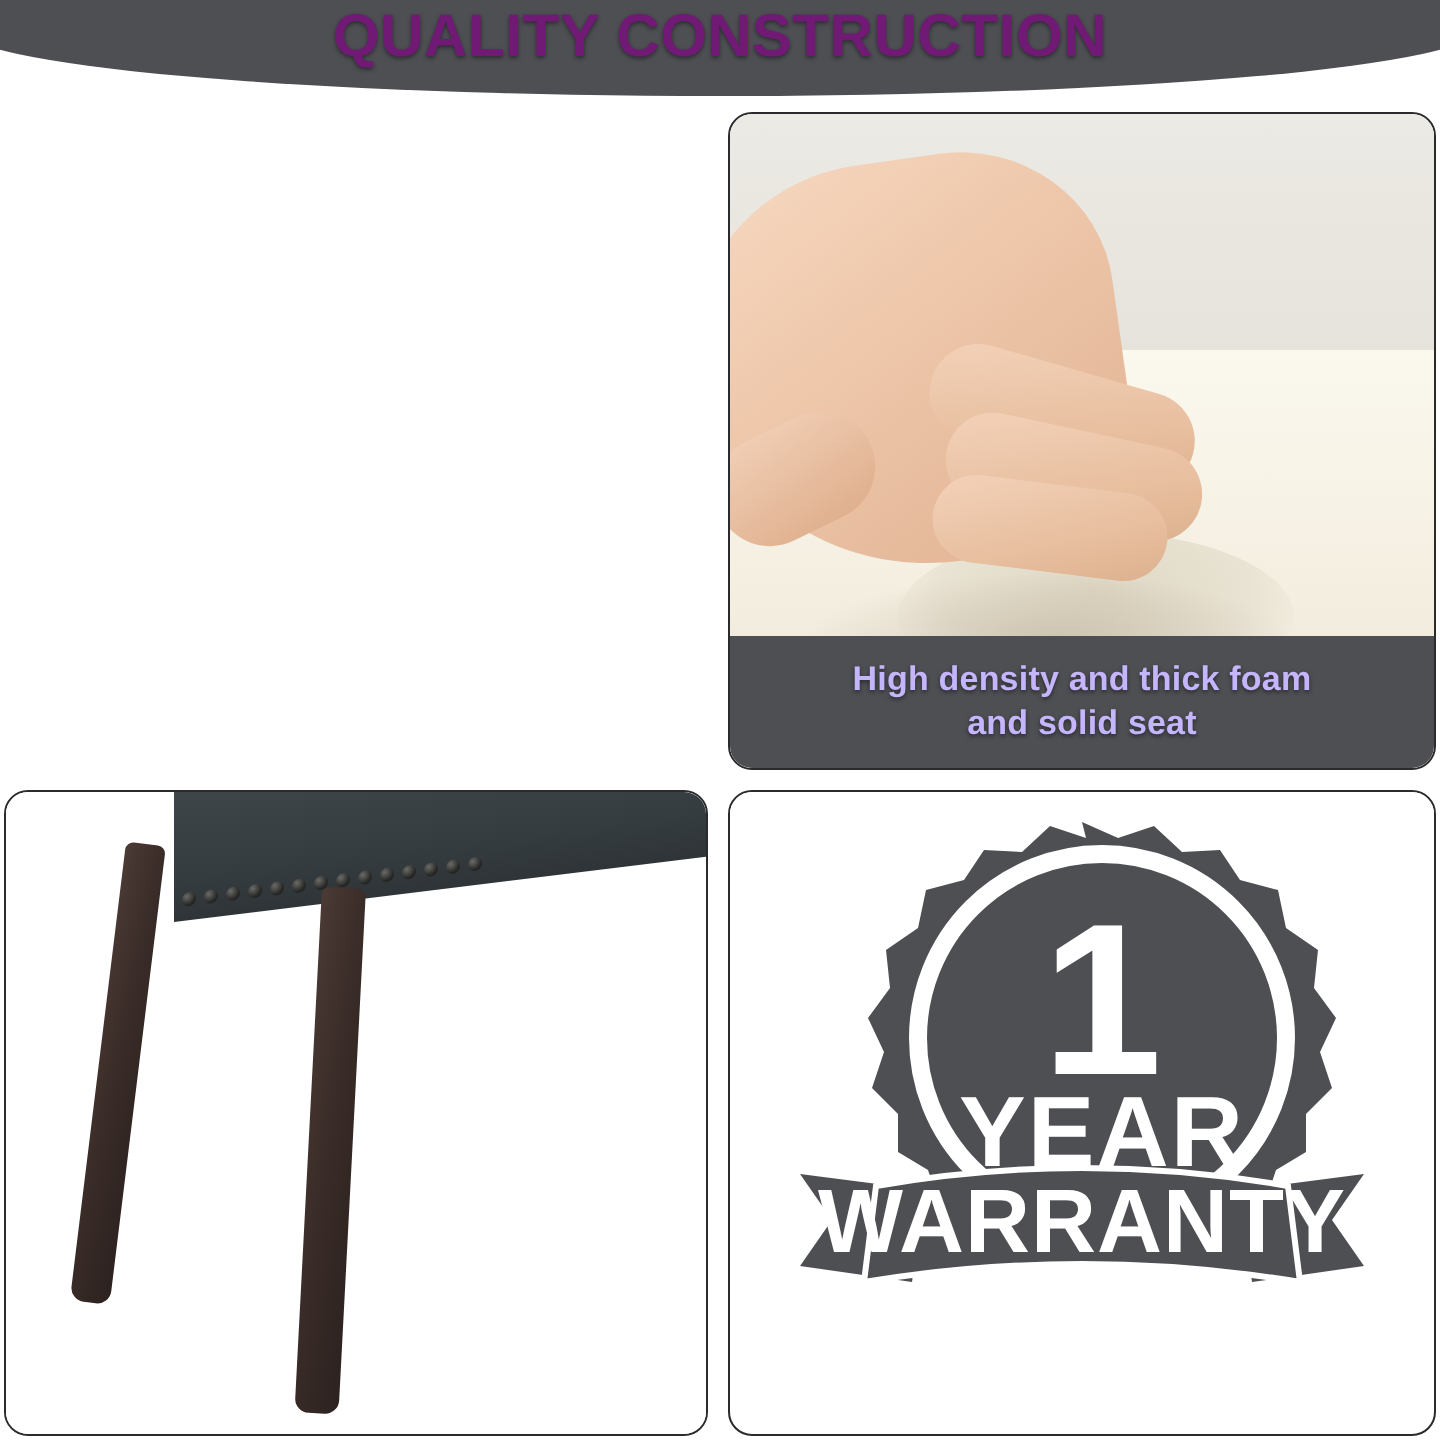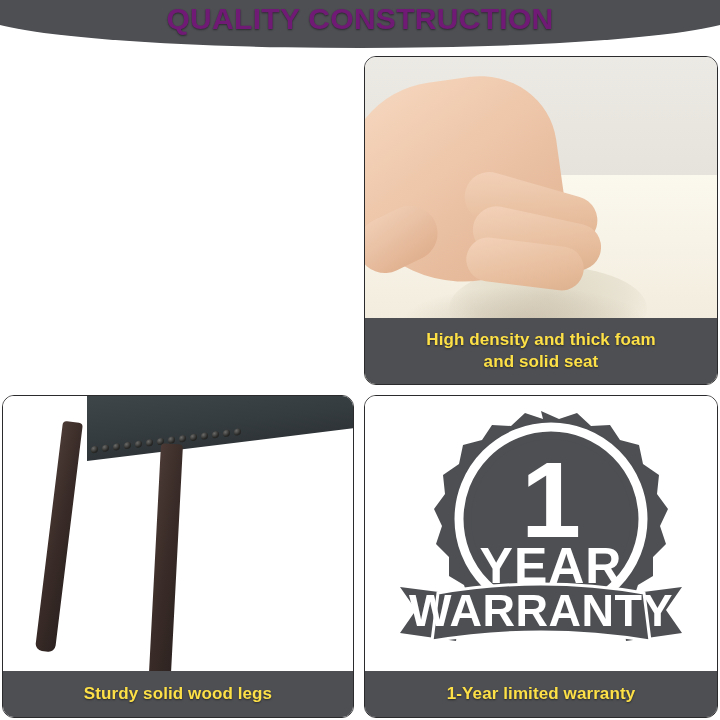--- a/index.html
+++ b/index.html
@@ -18,21 +18,21 @@
   
   .grid{position:absolute;left:0;top:56px;width:720px;height:664px;}
   .tile{position:absolute;background:#ffffff;border:1.5px solid #2b2b2d;border-radius:12px;overflow:hidden;}
   .tile.tl{left:2px;top:0px;width:350px;height:327px;}
   .tile.tr{left:364px;top:0px;width:352px;height:327px;}
   .tile.bl{left:2px;top:339px;width:350px;height:321px;}
   .tile.br{left:364px;top:339px;width:352px;height:321px;}
 
   .photo{position:absolute;left:0;top:0;right:0;bottom:0;overflow:hidden;}
 
-  .caption{position:absolute;left:0;right:0;bottom:0;background:#4d4f53;color:#fde047;
+  .caption{position:absolute;left:0;right:0;bottom:0;background:#4d4f53;color:#c4b5fd;
     display:flex;align-items:center;justify-content:center;text-align:center;
     font-size:17px;font-weight:bold;letter-spacing:.1px;line-height:22px;
     text-shadow:0 1px 2px rgba(0,0,0,.5);}
   .cap-1line{height:46px;}
   .cap-2line{height:66px;}
 
   
   .arm-bg{position:absolute;inset:0;background:#f7f7f7;}
   .arm-back{position:absolute;left:-40px;top:-6px;width:330px;height:160px;
     background:linear-gradient(170deg,#60686b 0%,#535c60 45%,#495156 100%);
@@ -150,23 +150,20 @@
             <span class="nail"></span>
             <span class="nail"></span>
             <span class="nail"></span>
             <span class="nail"></span>
             <span class="nail"></span>
             <span class="nail"></span>
           </div>
         <div class="leg leg-a"></div>
         <div class="leg leg-b"></div>
       </div>
-      <div class="caption cap-1line">
-        <span>Sturdy solid wood legs</span>
-      </div>
     </div>
 
     <div class="tile br">
       <div class="badge-wrap">
         <svg class="badge-svg" viewBox="0 0 290 258">
 
           <path id="scallop" fill="#4d4f53" d="
             M145 6
             L163 14 L181 8 L195 21 L214 20 L224 35 L243 40 L247 59 L263 70
             L261 89 L272 104 L264 121 L270 139 L257 152 L257 171 L242 180
@@ -181,19 +178,16 @@
           <text class="seal-text-year" x="155" y="178" text-anchor="middle">YEAR</text>
 
           <path fill="#4d4f53" d="M4 182 L66 190 L60 236 L4 228 L20 205 Z"></path>
           <path fill="#4d4f53" d="M286 182 L224 190 L230 236 L286 228 L270 205 Z"></path>
 
           <path fill="#4d4f53" stroke="#ffffff" stroke-width="3" d="
             M42 188 Q145 170 248 188 L254 236 Q145 218 36 236 Z"></path>
           <text class="ribbon-text" x="145" y="221" text-anchor="middle">WARRANTY</text>
         </svg>
       </div>
-      <div class="caption cap-1line">
-        <span>1-Year limited warranty</span>
-      </div>
     </div>
 
   </div>
 </div>
 
 </body></html>

